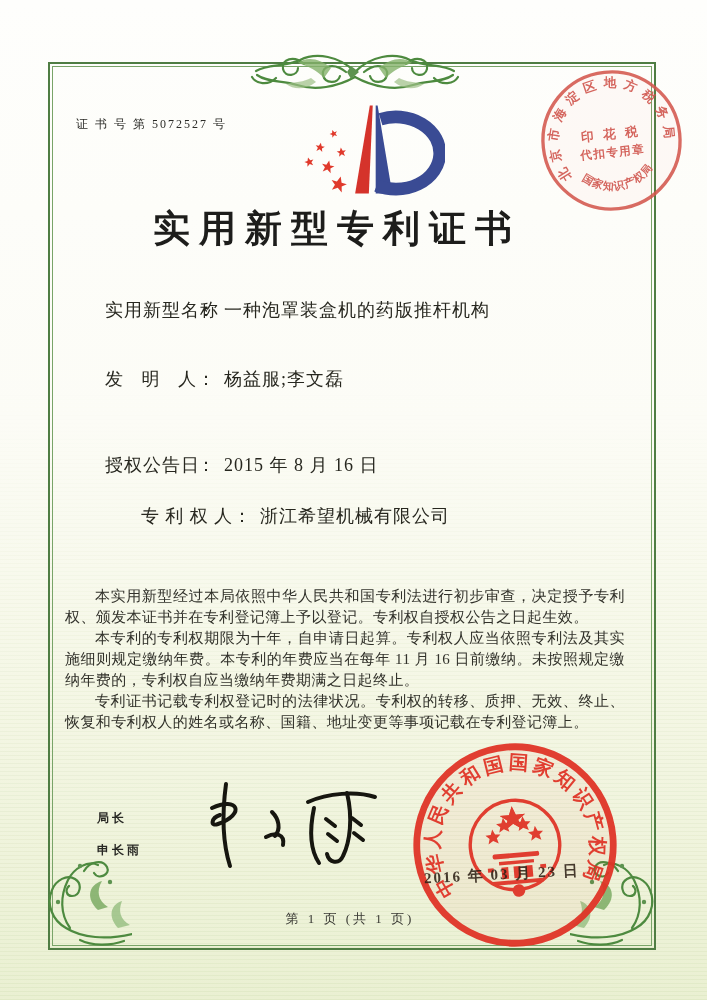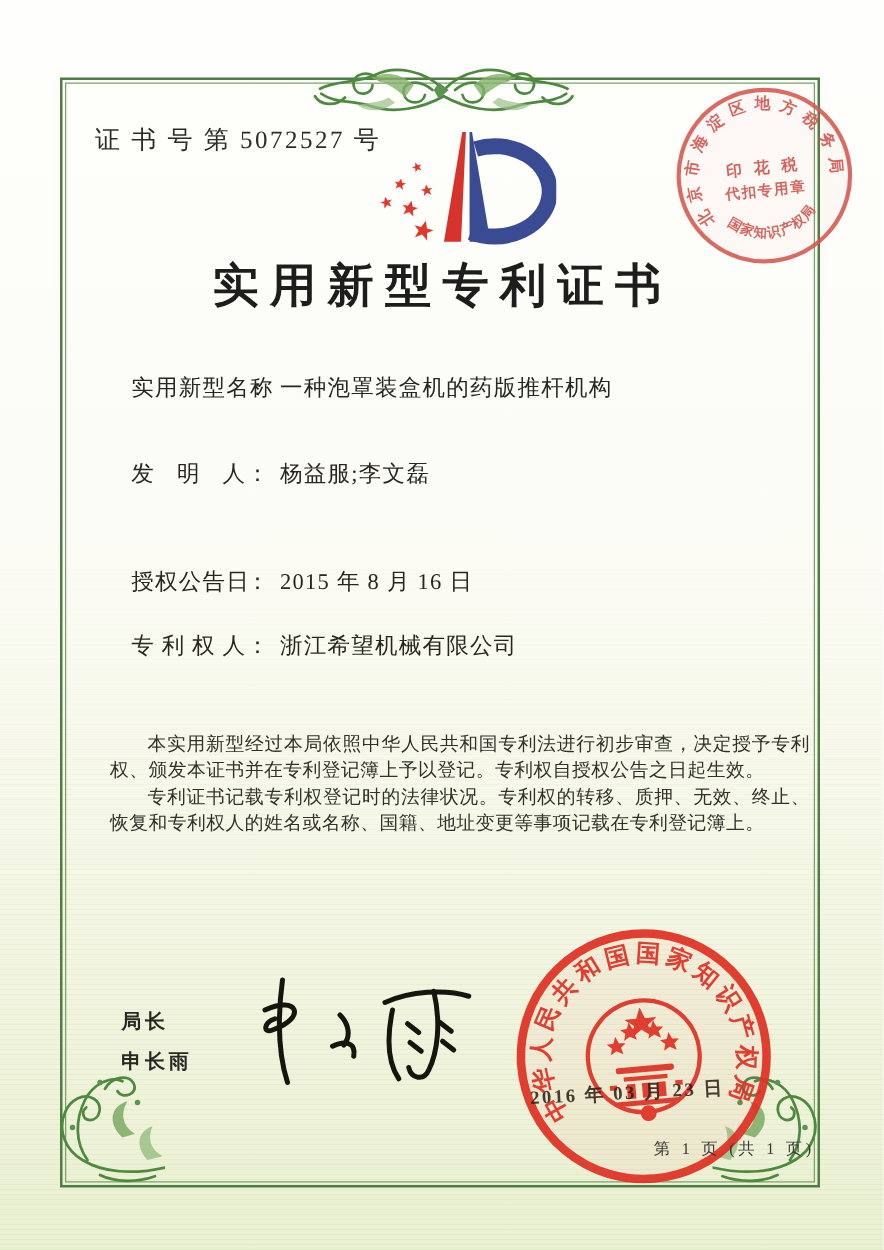--- a/index.html
+++ b/index.html
@@ -9,39 +9,39 @@
     font-family:"Liberation Serif","DejaVu Serif",serif;color:#262622;
   }
   .texture{
     position:absolute;inset:0;pointer-events:none;
     background:repeating-linear-gradient(0deg,rgba(130,165,80,0.08) 0 1px,transparent 1px 4px);
     -webkit-mask-image:linear-gradient(180deg,transparent 0%,transparent 38%,rgba(0,0,0,.75) 72%,#000 100%);
     mask-image:linear-gradient(180deg,transparent 0%,transparent 38%,rgba(0,0,0,.75) 72%,#000 100%);
   }
   .frame-outer{position:absolute;left:48px;top:62px;width:604px;height:884px;border:2.5px solid #4f7d43;}
   .frame-inner{position:absolute;inset:2px;border:1px solid #79a468;}
-  .cert-no{position:absolute;left:76px;top:98px;font-size:20px;letter-spacing:2px;color:#2b2b27;}
+  .cert-no{position:absolute;left:76px;top:116px;font-size:12px;letter-spacing:2px;color:#2b2b27;}
   .logo{position:absolute;left:279px;top:99px;width:166px;height:99px;}
-  .title{position:absolute;left:52px;top:204px;width:604px;text-align:center;
+  .title{position:absolute;left:35px;top:204px;width:604px;text-align:center;
          font-size:37px;font-weight:bold;letter-spacing:9px;color:#1d1d1b;}
   .field{position:absolute;left:105px;font-size:18px;letter-spacing:1px;white-space:nowrap;color:#27271f;}
   .field .lbl{display:inline-block;width:92px;text-align:justify;text-align-last:justify;vertical-align:bottom;}
   .field .col{display:inline-block;margin-right:8px;}
-  .f0{top:298px;} .f1{top:351px;margin-top:16px;} .f2{top:402px;} .f3{top:453px;} .f4{top:504px;} .f5{top:555px;}
-  .body-text{position:absolute;left:88px;top:586px;width:560px;font-size:15px;line-height:21px;
+  .f0{top:298px;} .f1{top:351px;margin-top:16px;} .f2{top:402px;} .f3{top:453px;} .f4{top:504px;margin-left:36px;} .f5{top:555px;}
+  .body-text{position:absolute;left:65px;top:586px;width:560px;font-size:15px;line-height:21px;
              letter-spacing:0.4px;color:#31312a;}
   .body-text p{margin:0;text-indent:2em;text-align:justify;}
   .director{position:absolute;left:97px;top:802px;font-family:"Liberation Sans","DejaVu Sans",sans-serif;
-            font-size:16px;font-weight:bold;letter-spacing:3px;color:#282824;line-height:32px;}
+            font-size:12px;font-weight:bold;letter-spacing:3px;color:#282824;line-height:32px;}
   .signature{position:absolute;left:196px;top:772px;width:190px;height:104px;}
   .seal{position:absolute;left:408px;top:738px;width:214px;height:214px;transform:rotate(-5deg);opacity:.94;}
   .seal-date{position:absolute;left:424px;top:864px;width:200px;font-size:15px;letter-spacing:2px;
              color:rgba(45,33,22,0.88);transform:rotate(-3deg);font-weight:bold;}
   .tax-stamp{position:absolute;left:537px;top:66px;width:149px;height:149px;transform:rotate(-6deg);opacity:.88;}
-  .footer{position:absolute;left:48px;top:910px;width:604px;text-align:right;font-size:13px;
+  .footer{position:absolute;left:48px;top:910px;width:604px;text-align:center;font-size:13px;
           letter-spacing:3px;color:#3a3a34;}
   .ornament-top{position:absolute;left:244px;top:44px;width:222px;height:58px;}
   .flourish-left{position:absolute;left:40px;top:842px;width:92px;height:110px;}
   .flourish-right{position:absolute;left:570px;top:842px;width:92px;height:110px;transform:scale(-1,1);}
 </style>
 </head>
 <body>
 
 <div id="page">
   <div class="texture"></div>
@@ -132,20 +132,21 @@
   </div>
   <div class="field f3">
     <span class="lbl">授权公告日</span><span class="col">：</span><span class="val">2015 年 8 月 16 日</span>
   </div>
   <div class="field f4">
     <span class="lbl">专利权人</span><span class="col">：</span><span class="val">浙江希望机械有限公司</span>
   </div>
 
   <div class="body-text">
     <p>本实用新型经过本局依照中华人民共和国专利法进行初步审查，决定授予专利权、颁发本证书并在专利登记簿上予以登记。专利权自授权公告之日起生效。</p>
+    <p>本专利的专利权期限为十年，自申请日起算。专利权人应当依照专利法及其实施细则规定缴纳年费。本专利的年费应当在每年 11 月 16 日前缴纳。未按照规定缴纳年费的，专利权自应当缴纳年费期满之日起终止。</p>
     <p>专利证书记载专利权登记时的法律状况。专利权的转移、质押、无效、终止、恢复和专利权人的姓名或名称、国籍、地址变更等事项记载在专利登记簿上。</p>
   </div>
 
   <div class="director">
     <div>局长</div>
     <div>申长雨</div>
   </div>
 
   <svg class="signature" viewBox="0 0 190 100">
     <g stroke="#16160f" stroke-width="4" fill="none" stroke-linecap="round">

